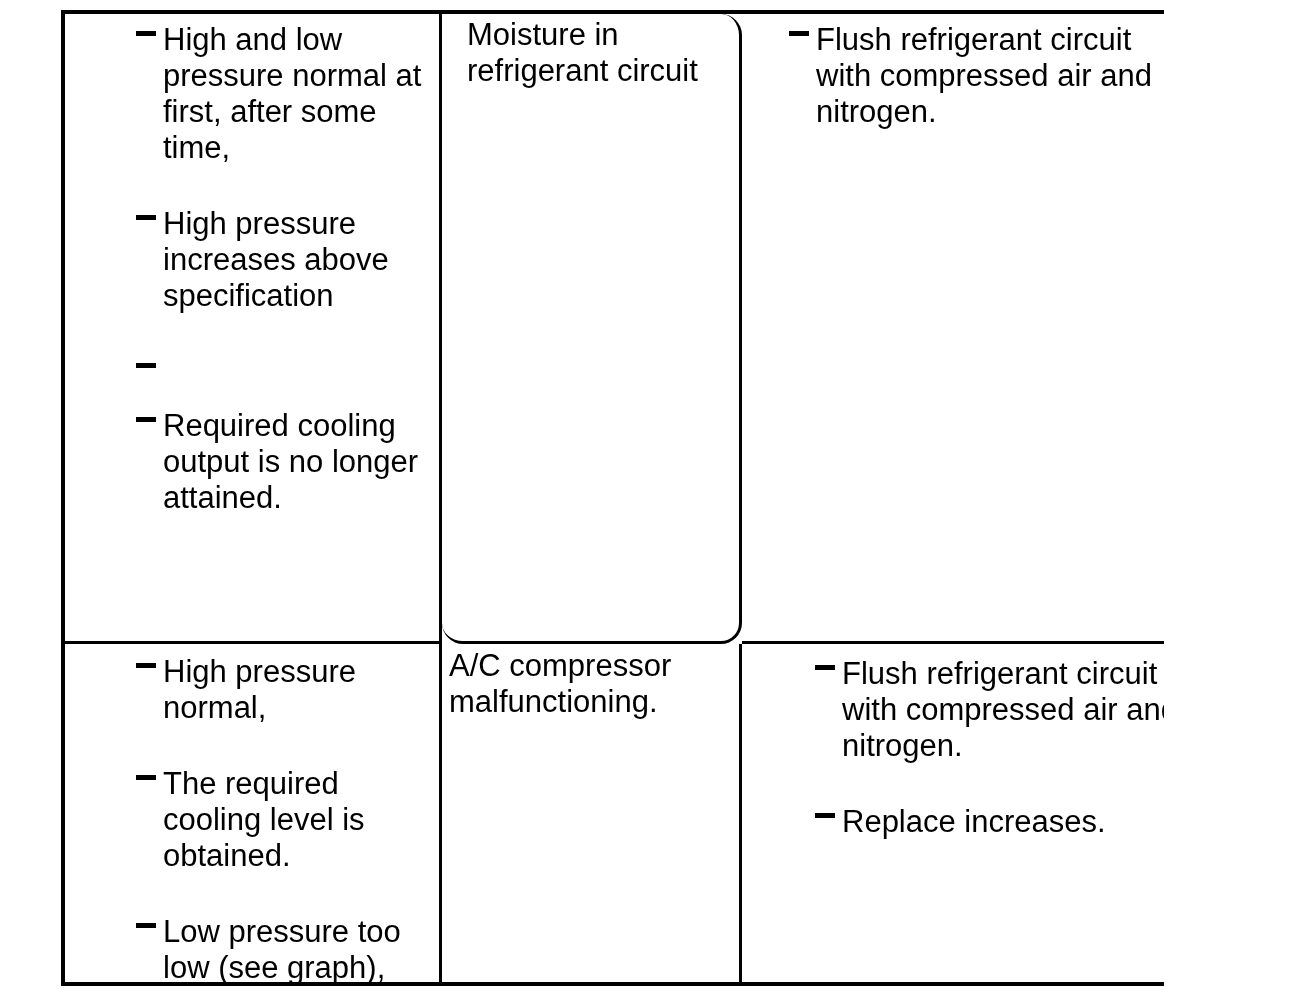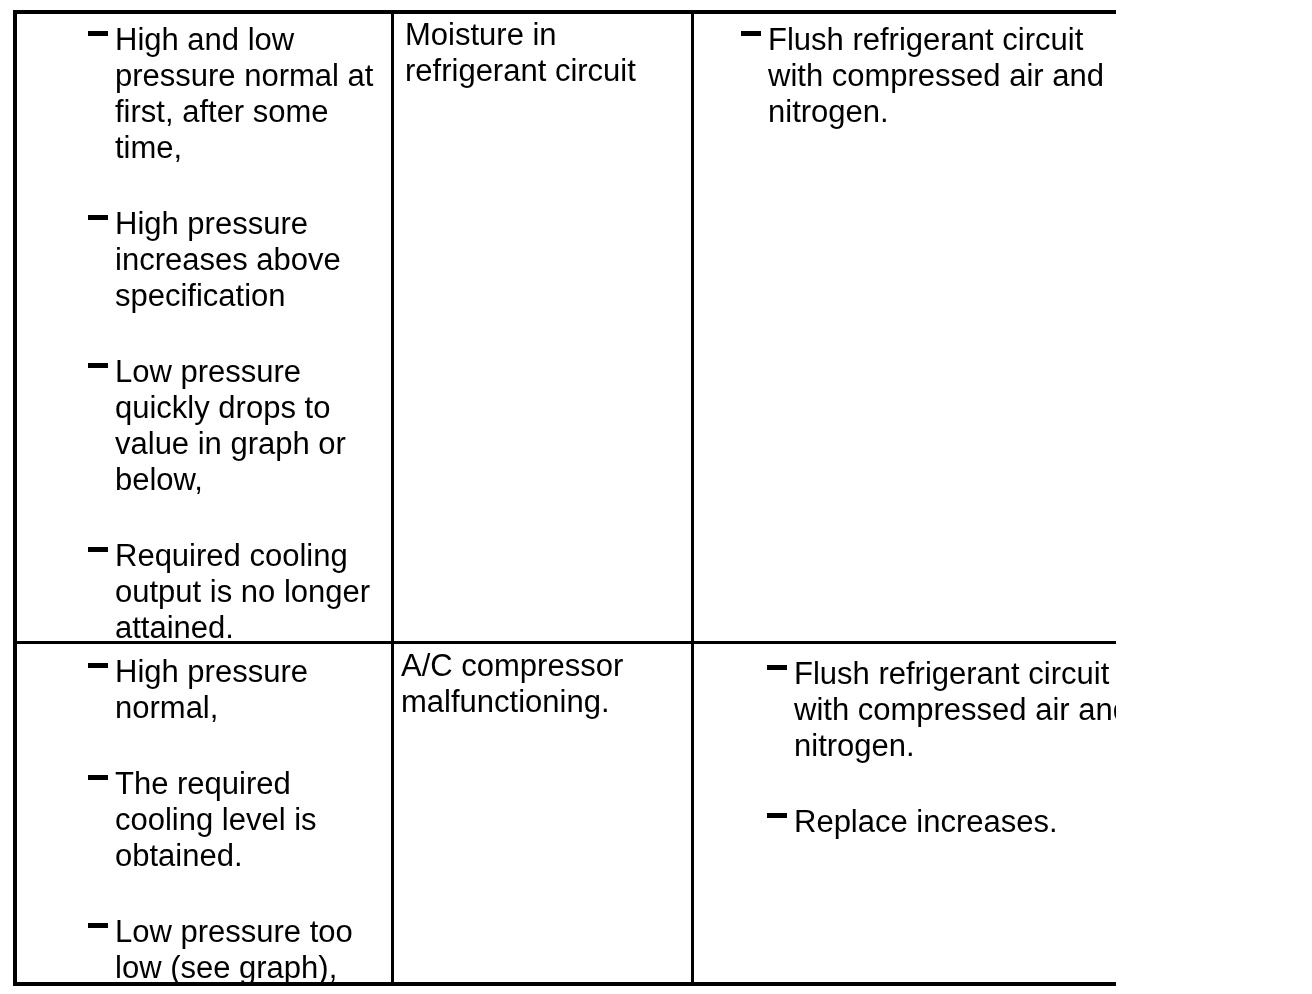--- a/index.html
+++ b/index.html
@@ -10,20 +10,21 @@
     background: #ffffff;
     font-family: "Liberation Sans", sans-serif;
     color: #000000;
   }
   .page {
     position: relative;
     width: 1116px;
     height: 994px;
     background: #ffffff;
     overflow: hidden;
+    margin-left: 48px;
   }
   .trouble-table {
     position: absolute;
     left: 13px;
     top: 10px;
     width: 1142px;
     height: 976px;
     box-sizing: border-box;
     border: 4px solid #000000;
     display: grid;
@@ -35,21 +36,21 @@
     box-sizing: border-box;
     overflow: hidden;
     font-size: 31px;
     line-height: 36px;
   }
   .border-r { border-right: 3px solid #000000; }
   .border-b { border-bottom: 3px solid #000000; }
 
   .symptom-cell-r1 { padding: 8px 6px 0 71px; }
   .symptom-cell-r2 { padding: 10px 6px 0 71px; }
-  .cause-cell-r1   { padding: 3px 4px 0 11px; }
+  .cause-cell-r1   { padding: 3px 4px 0 25px; border-radius: 21px; }
   .cause-cell-r2   { padding: 4px 4px 0 7px; }
   .remedy-cell-r1  { padding: 8px 10px 0 47px; }
   .remedy-cell-r2  { padding: 12px 10px 0 73px; }
 
   .item {
     display: flex;
     align-items: flex-start;
     margin-bottom: 40px;
   }
   .item:last-child { margin-bottom: 0; }
@@ -79,24 +80,20 @@
 time,</span>
       </div>
       <div class="item">
         <span class="bullet"></span>
         <span class="item-text">High pressure
 increases above
 specification</span>
       </div>
       <div class="item">
         <span class="bullet"></span>
-        <span class="item-text">Low pressure
-quickly drops to
-value in graph or
-below,</span>
       </div>
       <div class="item">
         <span class="bullet"></span>
         <span class="item-text">Required cooling
 output is no longer
 attained.</span>
       </div>
     </div>
 
     <div class="cell border-r border-b cause-cell-r1">

